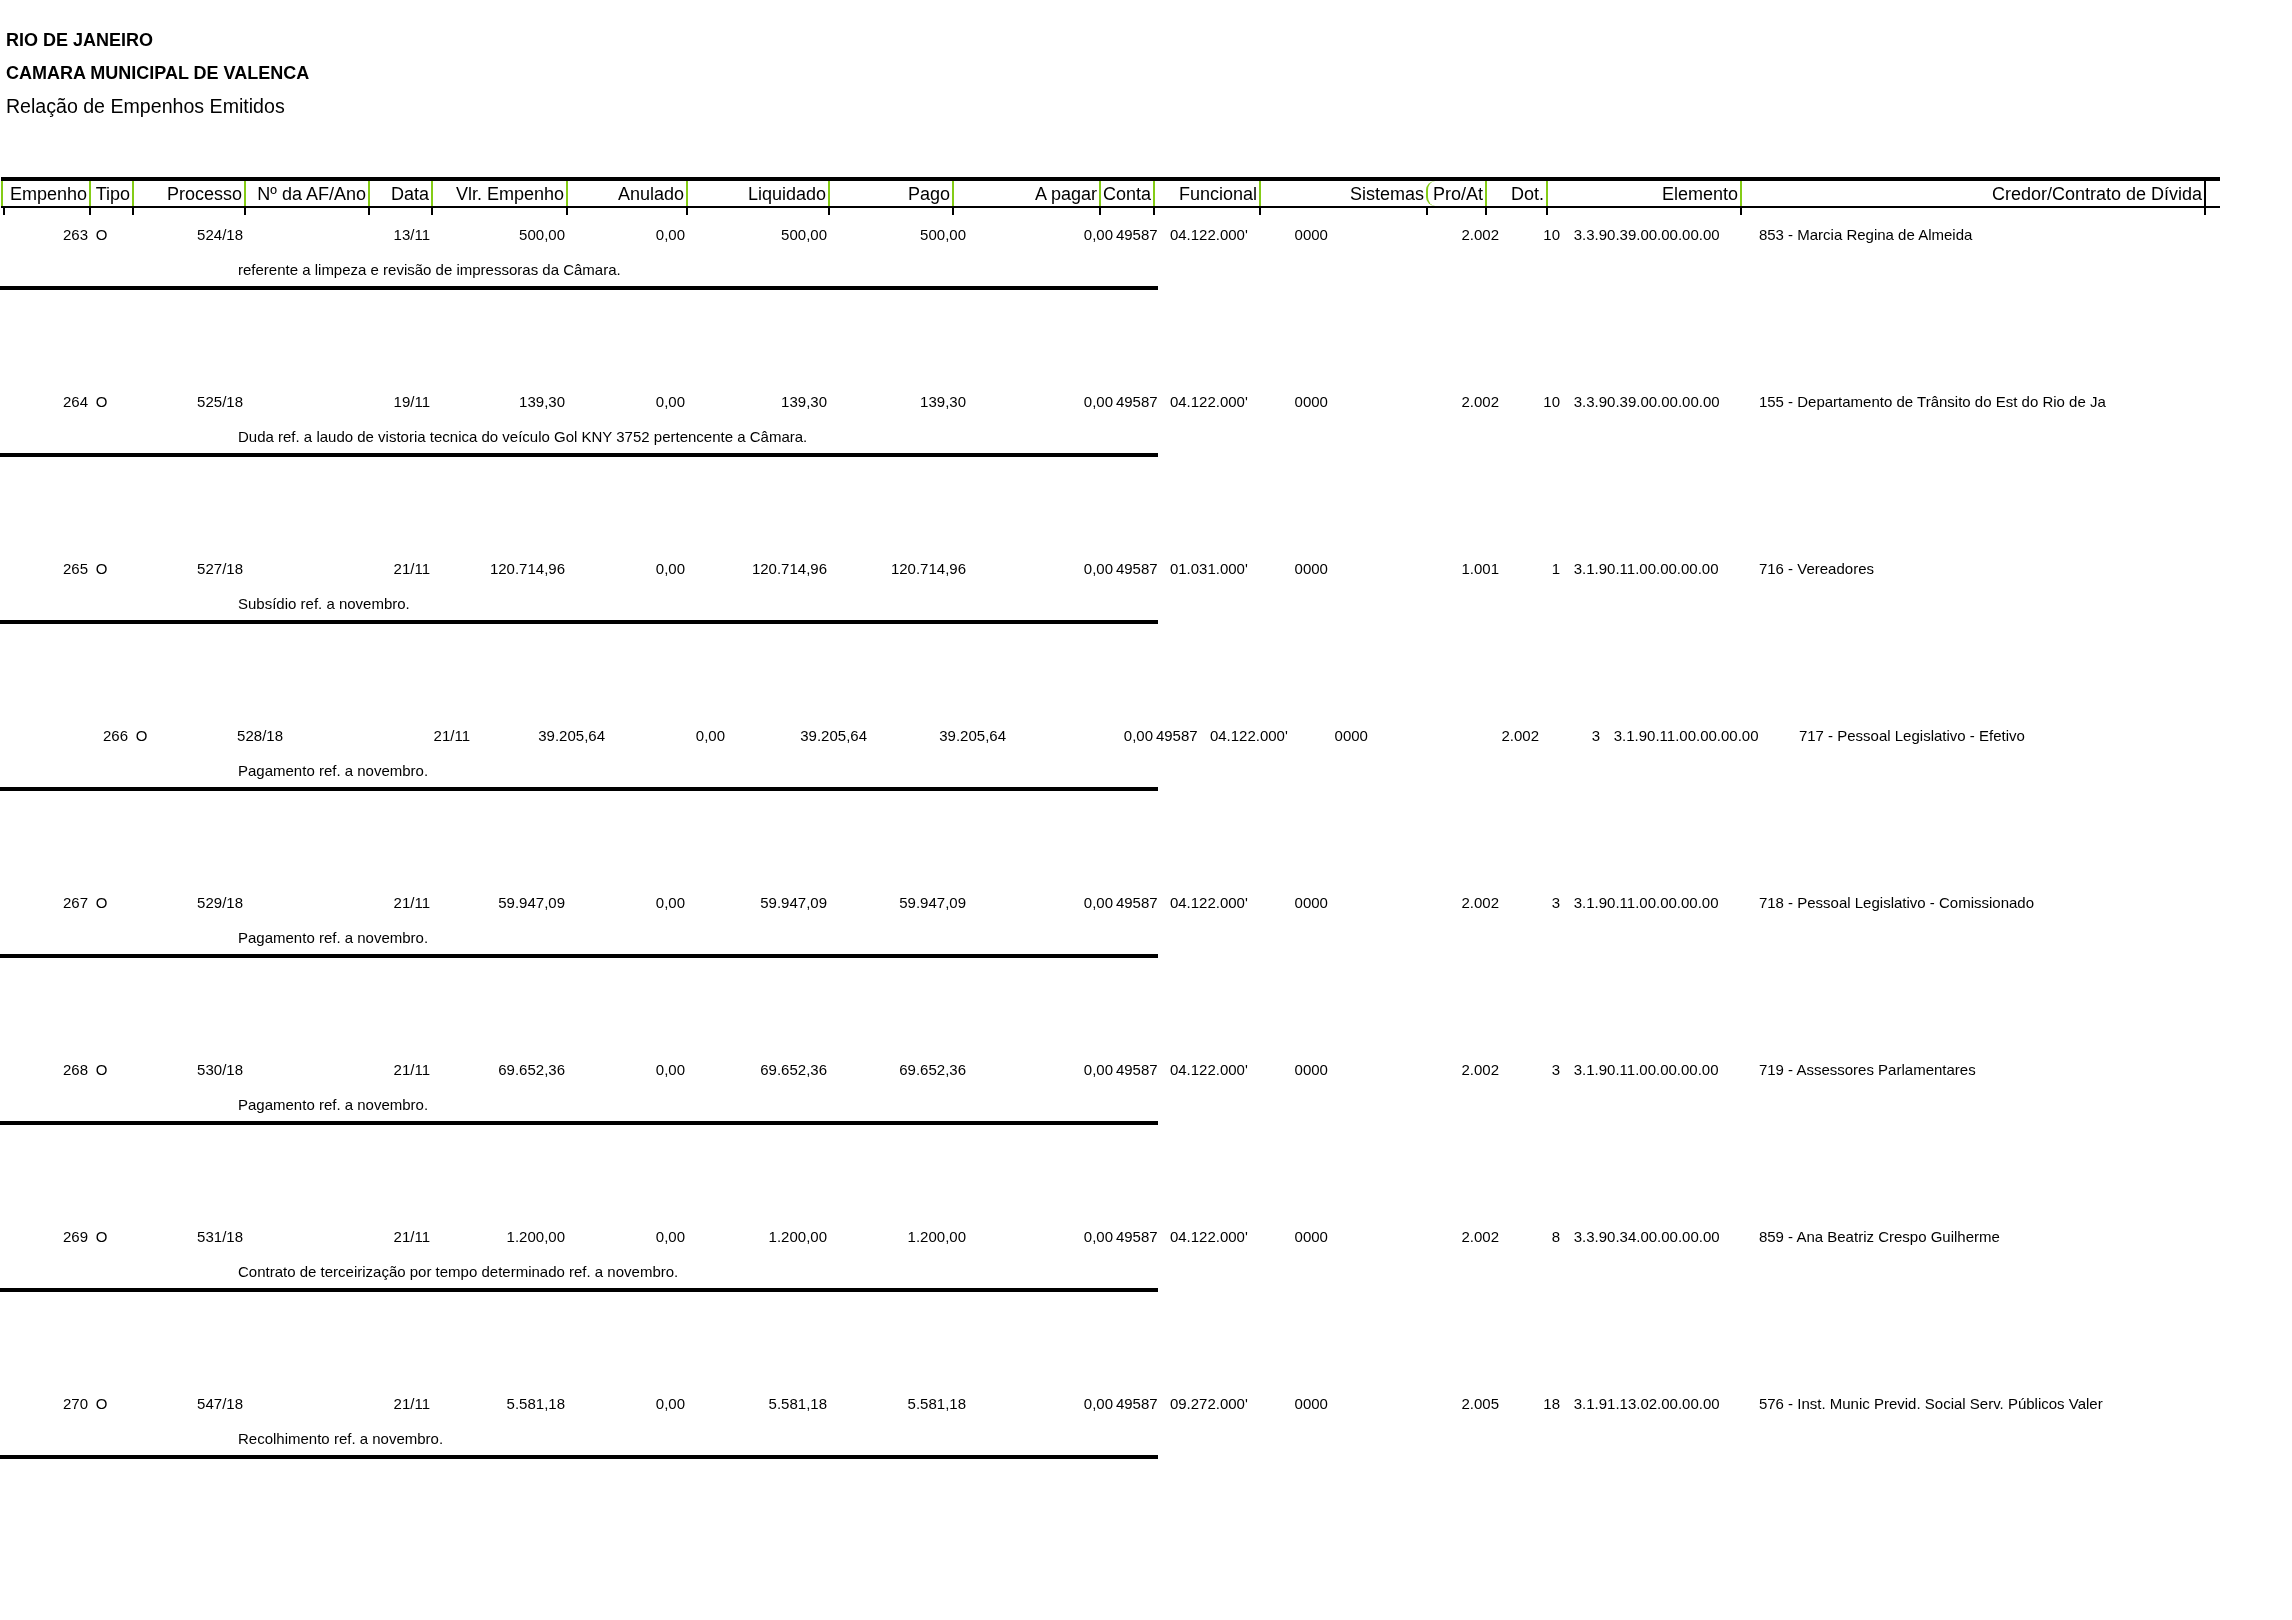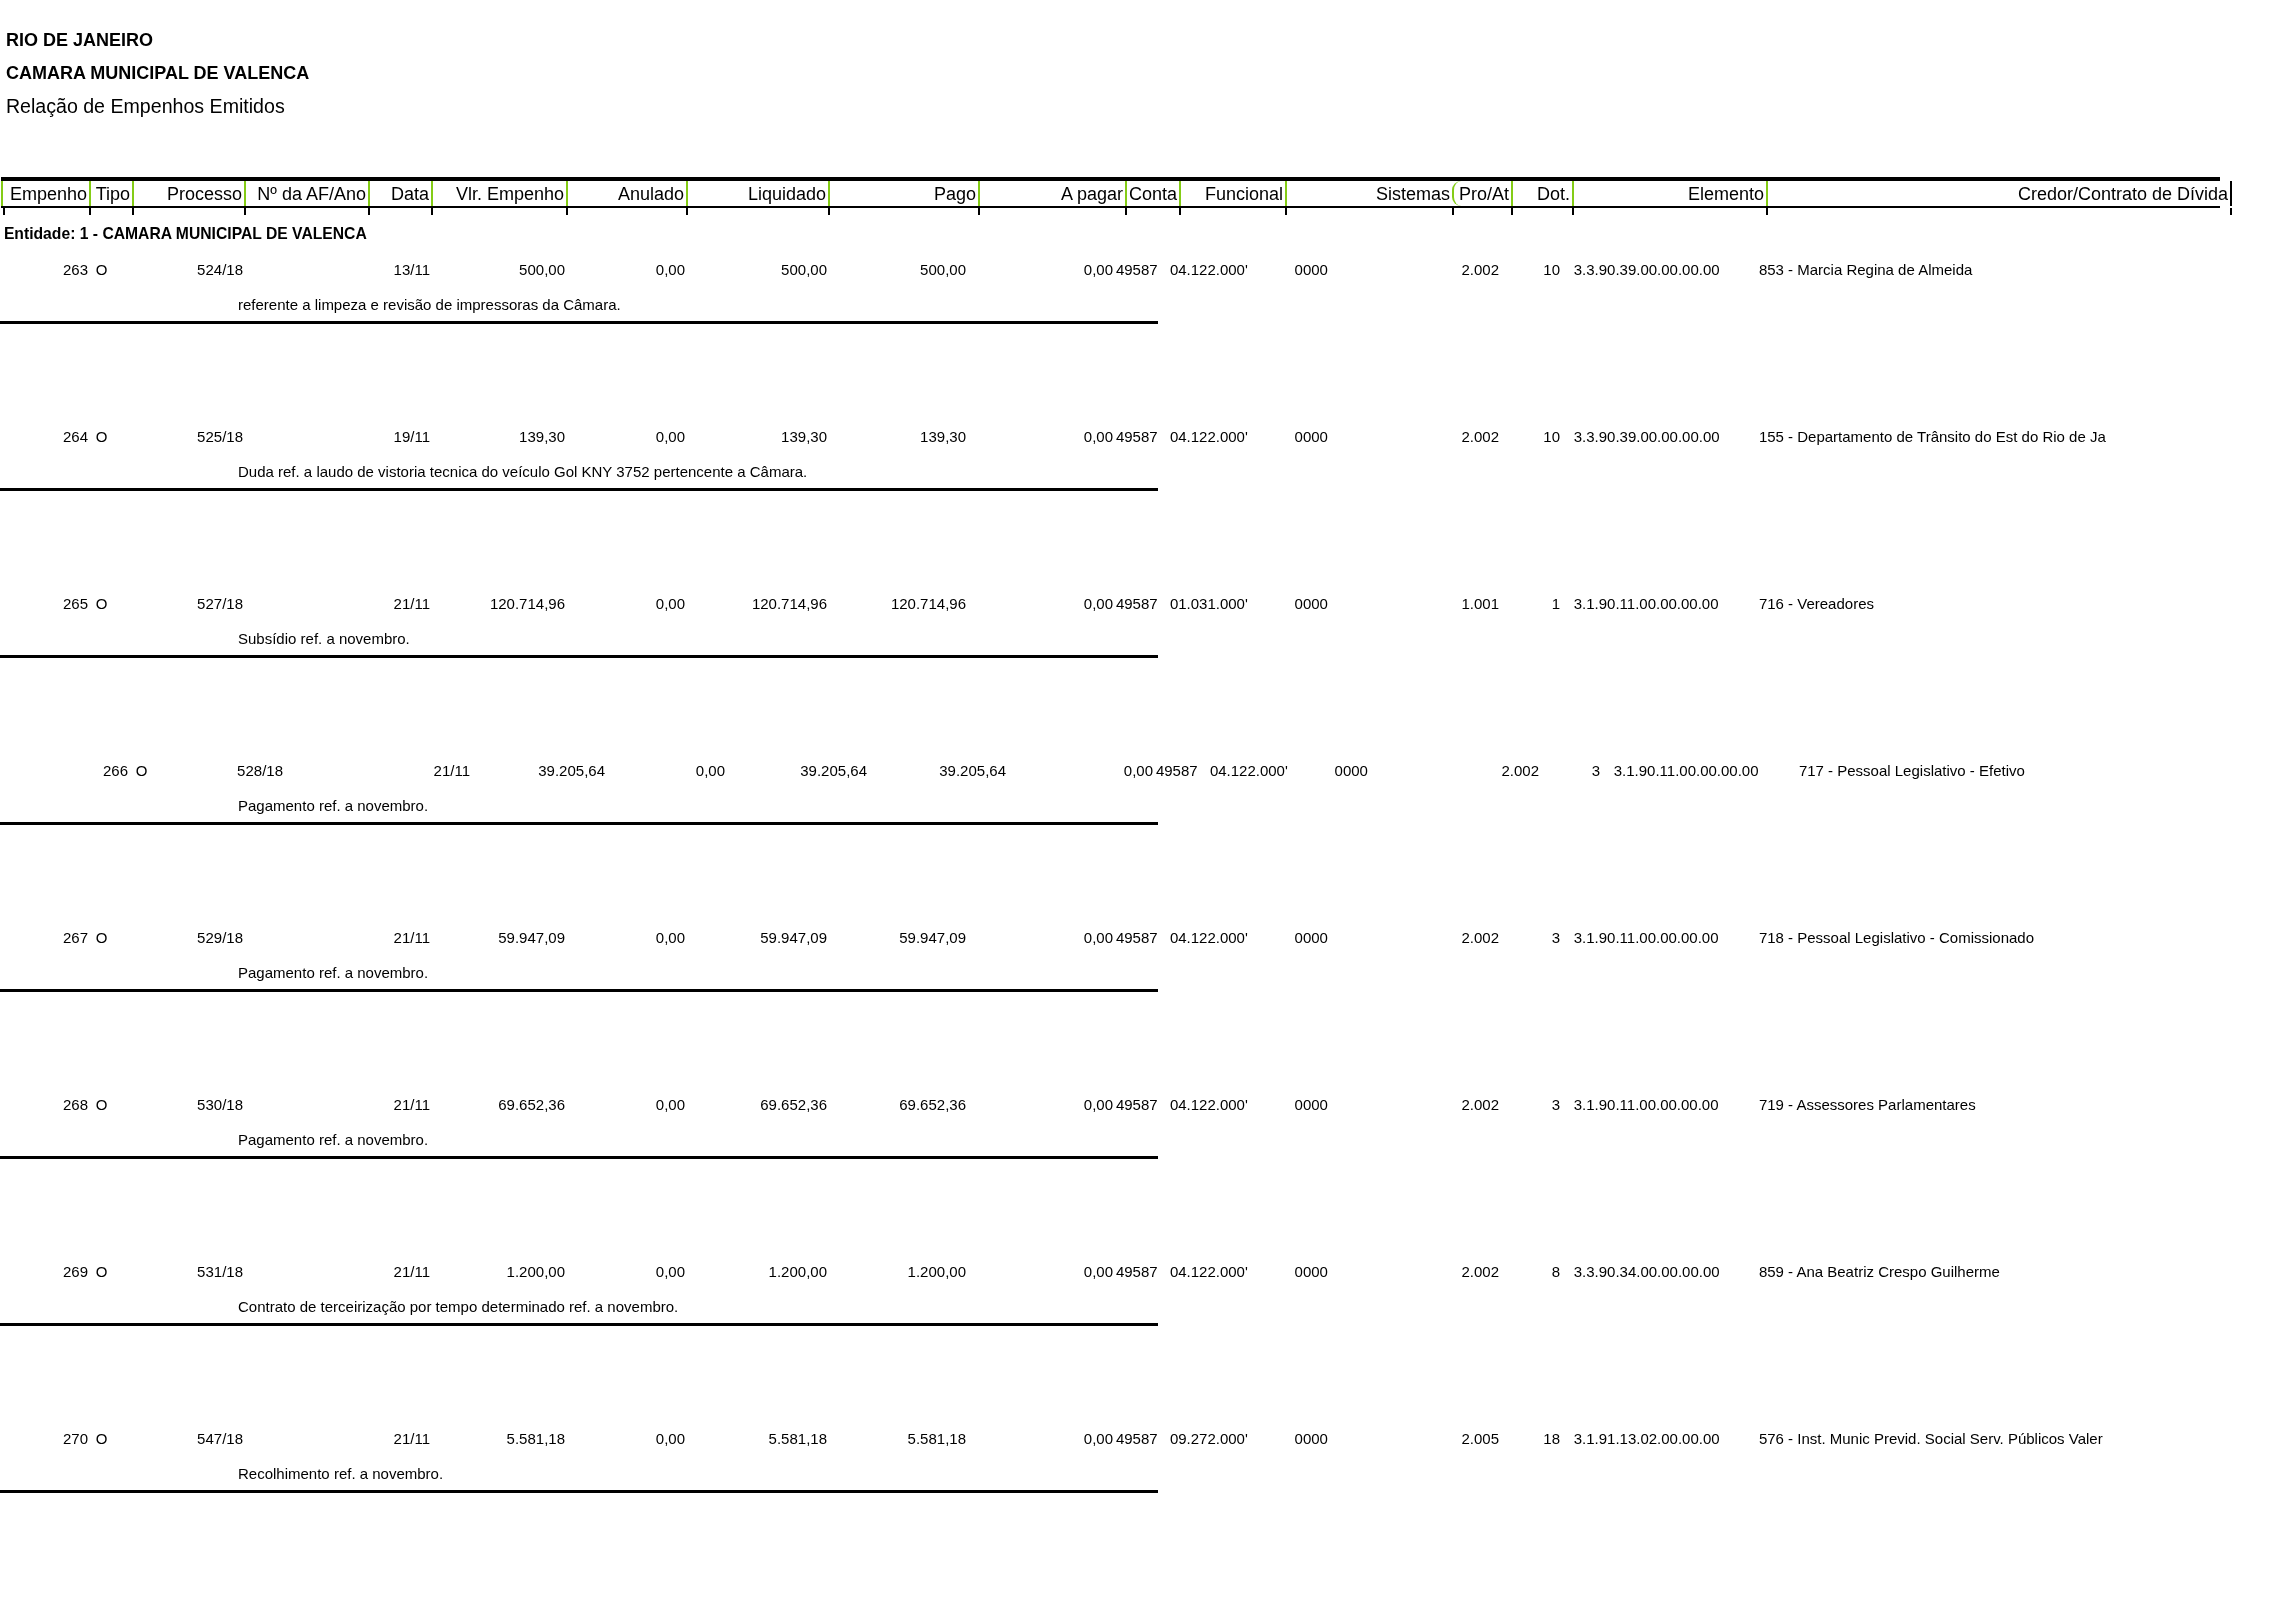--- a/index.html
+++ b/index.html
@@ -76,32 +76,31 @@
 
   <div class="thead" id="thead">
       <div class="hcell" style="width: 88px;">Empenho</div>
       <div class="hcell" style="width: 43px;">Tipo</div>
       <div class="hcell" style="width: 112px;">Processo</div>
       <div class="hcell" style="width: 124px;">Nº da AF/Ano</div>
       <div class="hcell" style="width: 63px;">Data</div>
       <div class="hcell" style="width: 135px;">Vlr. Empenho</div>
       <div class="hcell" style="width: 120px;">Anulado</div>
       <div class="hcell" style="width: 142px;">Liquidado</div>
-      <div class="hcell" style="width: 150px;">Pago</div>
+      <div class="hcell" style="width: 124px;">Pago</div>
       <div class="hcell" style="width: 147px;">A pagar</div>
       <div class="hcell" style="width: 54px;">Conta</div>
       <div class="hcell" style="width: 106px;">Funcional</div>
       <div class="hcell" style="width: 167px;">Sistemas</div>
       <div class="hcell" style="width: 59px; border-radius: 9px;">Pro/At</div>
       <div class="hcell" style="width: 61px;">Dot.</div>
       <div class="hcell" style="width: 194px;">Elemento</div>
       <div class="hcell" style="width: 466px;">Credor/Contrato de Dívida</div>
     </div>
 
-  <div class="entity">Entidade: 1 - CAMARA MUNICIPAL DE VALENCA</div>
 
   <div class="rows" id="rows">
       <div class="row-block">
         <div class="row-values">
           <div class="cell al-r" style="width: 88px;">263</div>
           <div class="cell al-l cell-tipo" style="width: 43px;">O</div>
           <div class="cell al-r" style="width: 112px;">524/18</div>
           <div class="cell al-r" style="width: 124px;"></div>
           <div class="cell al-r" style="width: 63px;">13/11</div>
           <div class="cell al-r" style="width: 135px;">500,00</div>

